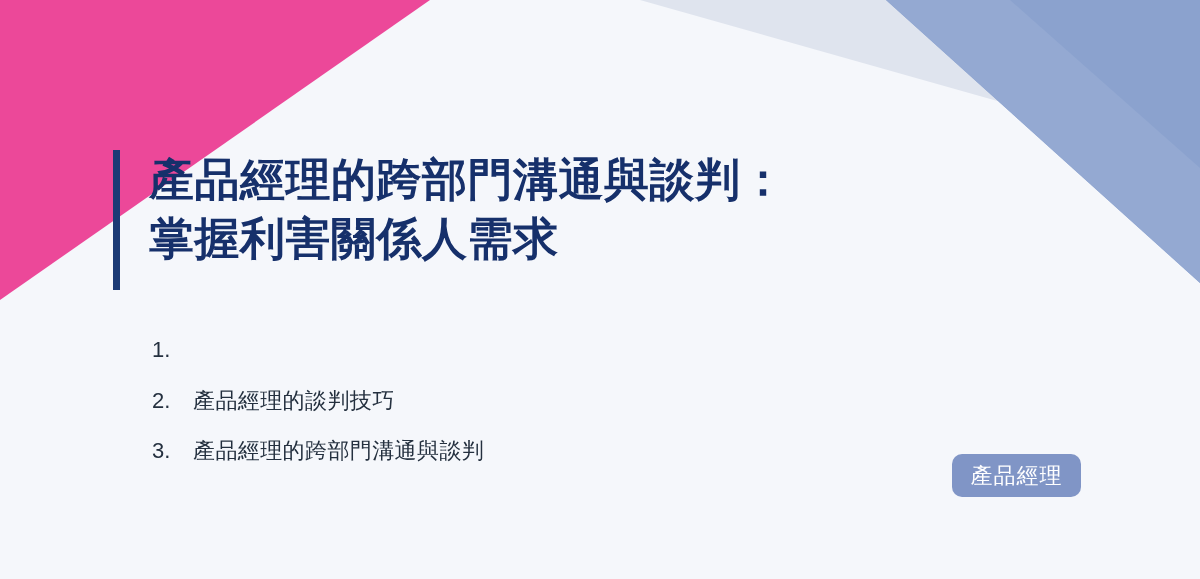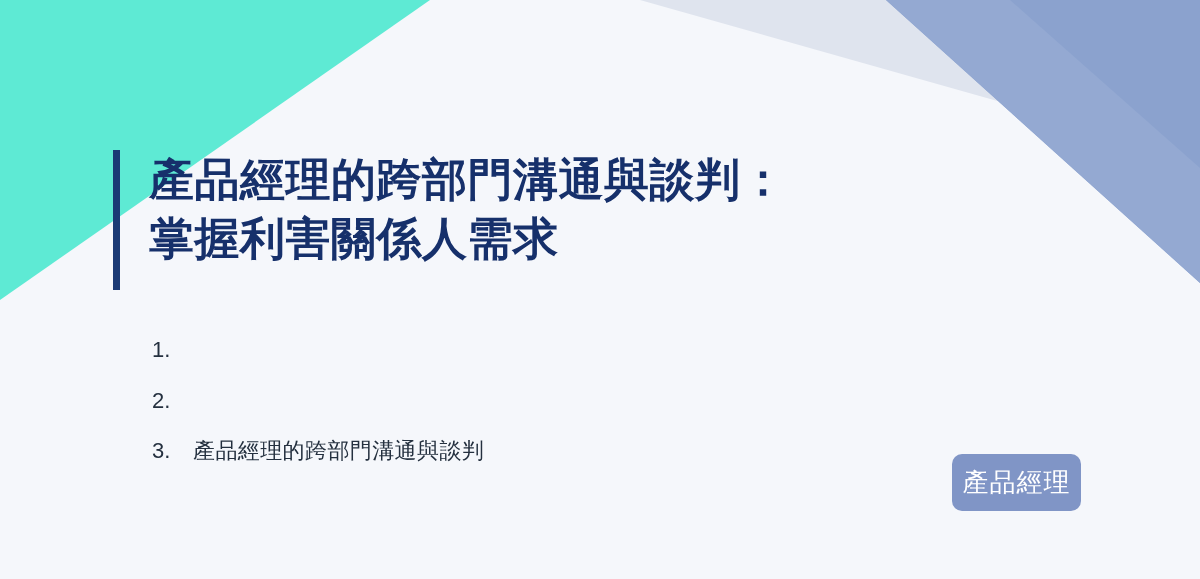--- a/index.html
+++ b/index.html
@@ -13,21 +13,21 @@
 
   body {
     font-family: "Liberation Sans", "DejaVu Sans", sans-serif;
     background: #eef1f7;
   }
 
   #slide {
     position: relative;
     width: 1200px;
     height: 579px;
-    background: #5eead4;
+    background: #ec4899;
     overflow: hidden;
   }
 
   
   .bg-layer {
     position: absolute;
     inset: 0;
     width: 1200px;
     height: 579px;
     pointer-events: none;
@@ -89,25 +89,25 @@
   .agenda-label {
     letter-spacing: 0.4px;
   }
 
   
   .badge {
     position: absolute;
     left: 952px;
     top: 454px;
     min-width: 129px;
-    height: 57px;
+    height: 43px;
     background: #8095c6;
     border-radius: 10px;
     color: #ffffff;
-    font-size: 26px;
+    font-size: 22px;
     display: flex;
     align-items: center;
     justify-content: center;
     padding: 0 0;
     letter-spacing: 1px;
   }
 </style>
 </head>
 <body>
 
@@ -125,20 +125,21 @@
     <h1 class="title-text">產品經理的跨部門溝通與談判：
 掌握利害關係人需求</h1>
   </div>
 
   <ol class="agenda">
     <li class="agenda-item">
       <span class="agenda-num">1.</span>
     </li>
     <li class="agenda-item">
       <span class="agenda-num">2.</span>
+      <span class="agenda-label">產品經理的談判技巧</span>
     </li>
     <li class="agenda-item">
       <span class="agenda-num">3.</span>
       <span class="agenda-label">產品經理的跨部門溝通與談判</span>
     </li>
   </ol>
 
   <div class="badge">產品經理</div>
 
 </div>

